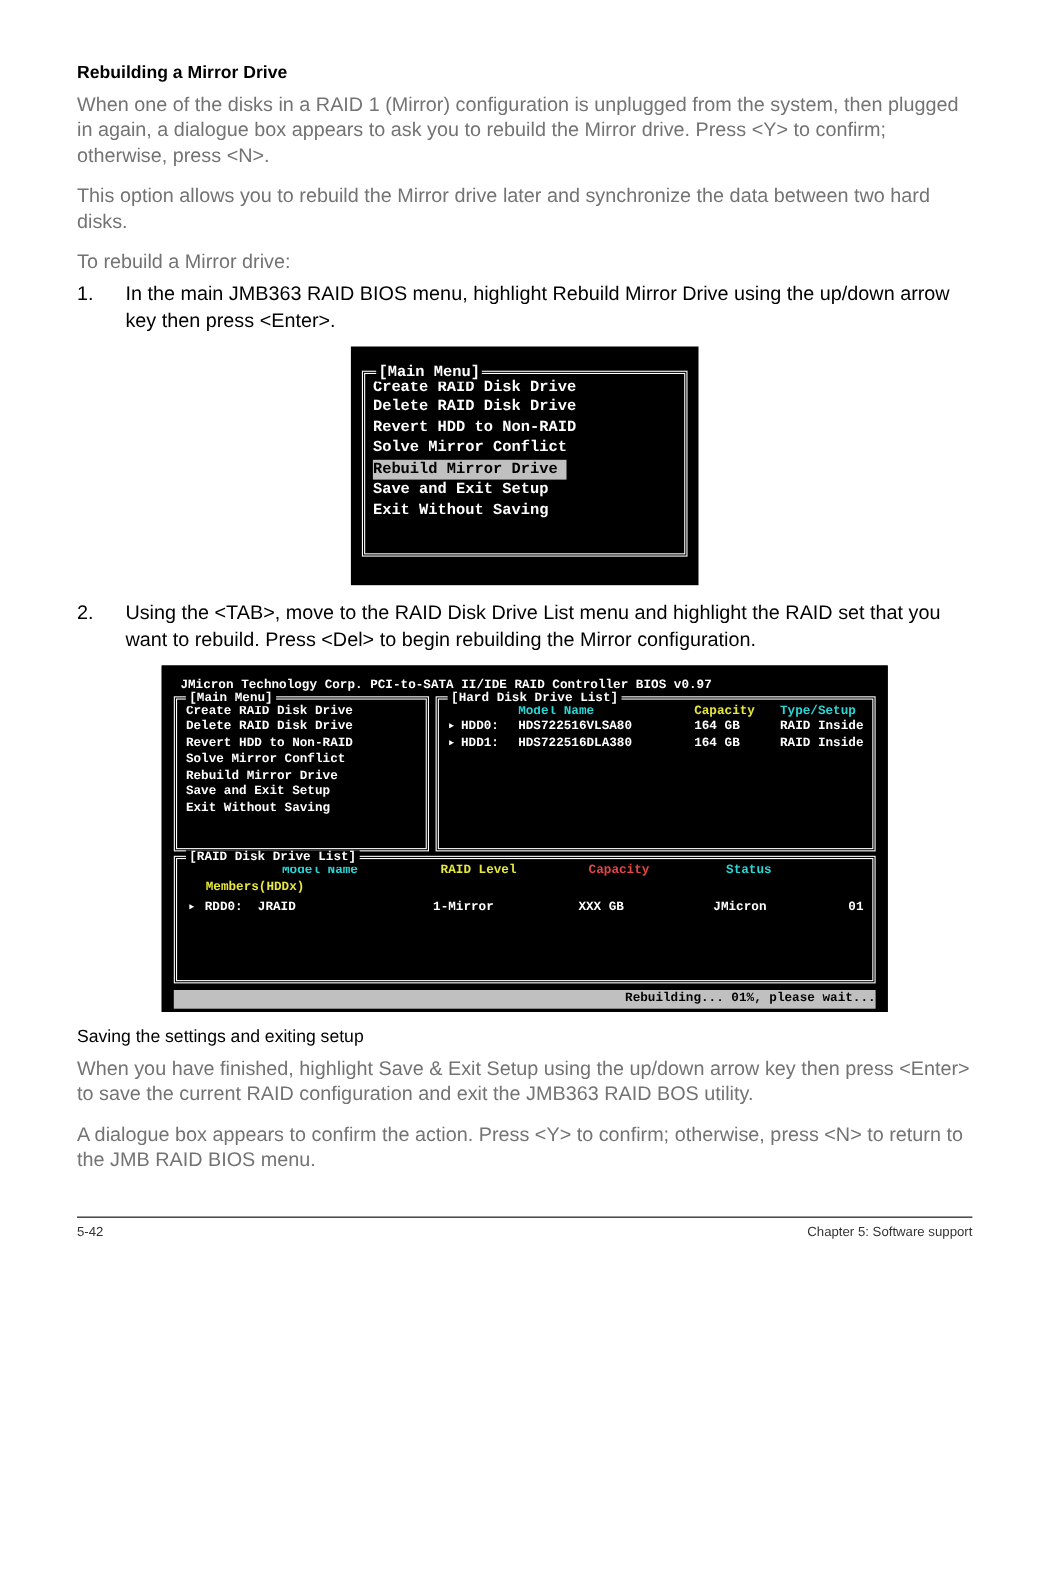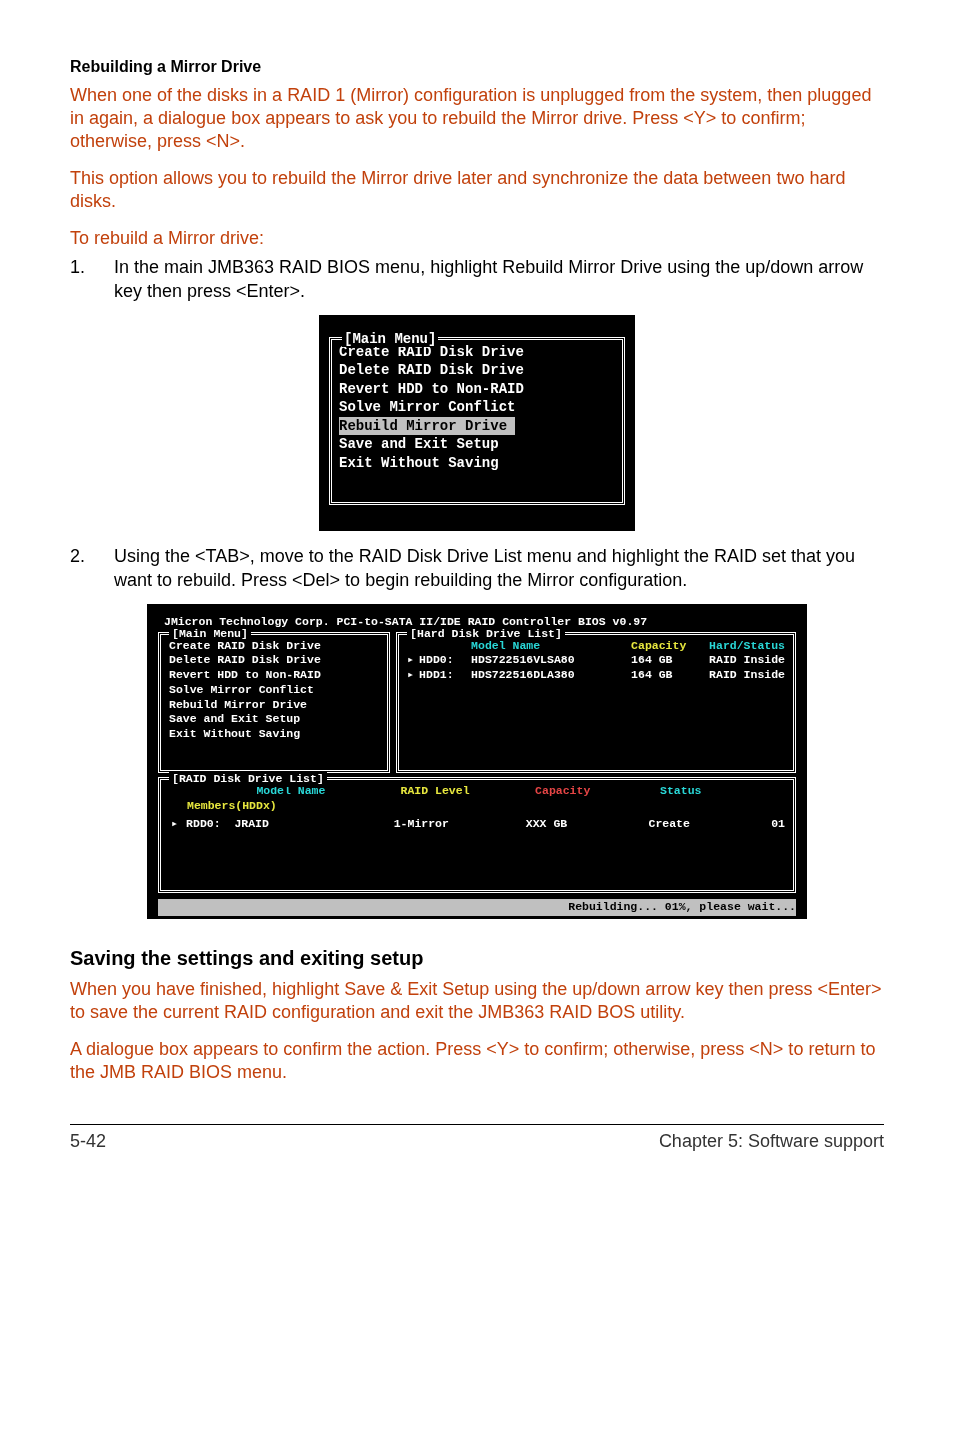--- a/index.html
+++ b/index.html
@@ -1,20 +1,20 @@
 <!DOCTYPE html>
 <html><head>
 <meta charset="utf-8">
 <style>
   * { box-sizing: border-box; margin: 0; padding: 0; }
   html, body { width: 954px; background: #fff; }
   body { font-family: Arial, Helvetica, sans-serif; color: #000; padding: 58px 70px 28px 70px; }
   h3.section { font-size: 16px; font-weight: bold; margin-bottom: 8px; }
-  h3.section2 { font-size: 20px; font-weight: bold; margin-top: 28px; margin-bottom: 8px; }
-  p.body { font-size: 18px; line-height: 1.28; margin-bottom: 14px; color: #c2410c; }
+  h3.section2 { font-size: 16px; font-weight: normal; margin-top: 14px; margin-bottom: 8px; }
+  p.body { font-size: 18px; line-height: 1.28; margin-bottom: 14px; color: #737373; }
   ol.steps { list-style: none; margin-bottom: 12px; }
   ol.steps li { display: flex; font-size: 18px; line-height: 1.3; margin-bottom: 10px; }
   ol.steps li .num { width: 44px; flex-shrink: 0; }
   ol.steps li .txt { flex: 1; }
   ol.steps li .sub { margin-top: 8px; }
 
   
   .small-bios-wrap { display: flex; justify-content: center; margin: 6px 0 14px 0; }
   .small-bios { background: #000; padding: 22px 10px 26px 10px; width: 316px; font-family: "Courier New", monospace; }
   .sb-fieldset { border: 3px double #fff; padding: 3px 7px 30px 7px; position: relative; }
@@ -43,21 +43,21 @@
   .bb-raid { border: 3px double #fff; margin-top: 4px; padding: 4px 8px 58px 8px; position: relative; }
   .bb-raid .lg { position: absolute; top: -8px; left: 8px; background: #000; padding: 0 3px; font-weight: bold; }
   .raid-row { display: flex; white-space: pre; font-weight: bold; }
   .raid-arrow { width: 18px; padding-left: 2px; }
   .raid-name { width: 220px; }
   .raid-level { width: 140px; }
   .raid-cap { width: 130px; }
   .raid-status { width: 130px; }
   .bb-footer { background: #c0c0c0; color: #000; font-weight: bold; text-align: right; padding: 1px 0; margin-top: 6px; }
 
-  .page-footer { display: flex; justify-content: space-between; font-size: 18px; color: #333; border-top: 1px solid #000; padding-top: 6px; margin-top: 40px; }
+  .page-footer { display: flex; justify-content: space-between; font-size: 12px; color: #333; border-top: 1px solid #000; padding-top: 6px; margin-top: 40px; }
 </style>
 </head>
 <body>
 
 <h3 class="section">Rebuilding a Mirror Drive</h3>
 <p class="body">When one of the disks in a RAID 1 (Mirror) configuration is unplugged from the system, then plugged in again, a dialogue box appears to ask you to rebuild the Mirror drive. Press &lt;Y&gt; to confirm; otherwise, press &lt;N&gt;.</p>
 <p class="body">This option allows you to rebuild the Mirror drive later and synchronize the data between two hard disks.</p>
 <p class="body" style="margin-bottom:6px">To rebuild a Mirror drive:</p>
 
 <ol class="steps">
@@ -105,21 +105,21 @@
         <div class="mi">Save and Exit Setup</div>
         <div class="mi">Exit Without Saving</div>
       </div>
       <div class="bb-hdd">
         <div class="lg">[Hard Disk Drive List]</div>
         <div class="hdd-row">
           <span class="hdd-arrow"></span>
           <span class="hdd-idx"></span>
           <span class="hdd-model c-cyan">Model Name</span>
           <span class="hdd-cap c-yellow">Capacity</span>
-          <span class="c-cyan">Hard/Status</span>
+          <span class="c-cyan">Type/Setup</span>
         </div>
         <div class="hdd-row">
           <span class="hdd-arrow">▸</span>
           <span class="hdd-idx">HDD0:</span>
           <span class="hdd-model">HDS722516VLSA80</span>
           <span class="hdd-cap">164 GB</span>
           <span>RAID Inside</span>
         </div>
         <div class="hdd-row">
           <span class="hdd-arrow">▸</span>
@@ -141,21 +141,21 @@
       </div>
       <div class="raid-row c-yellow">
         <span class="raid-arrow"></span>
         <span>Members(HDDx)</span>
       </div>
       <div class="raid-row" style="margin-top:4px">
         <span class="raid-arrow">▸</span>
         <span class="raid-name">RDD0:  JRAID</span>
         <span class="raid-level">1-Mirror</span>
         <span class="raid-cap">XXX GB</span>
-        <span class="raid-status">Create</span>
+        <span class="raid-status">JMicron</span>
         <span>01</span>
       </div>
     </div>
     <div class="bb-footer">Rebuilding... 01%, please wait...</div>
   </div>
 </div>
 
 <h3 class="section2">Saving the settings and exiting setup</h3>
 <p class="body">When you have finished, highlight Save &amp; Exit Setup using the up/down arrow key then press &lt;Enter&gt; to save the current RAID configuration and exit the JMB363 RAID BOS utility.</p>
 <p class="body">A dialogue box appears to confirm the action. Press &lt;Y&gt; to confirm; otherwise, press &lt;N&gt; to return to the JMB RAID BIOS menu.</p>

